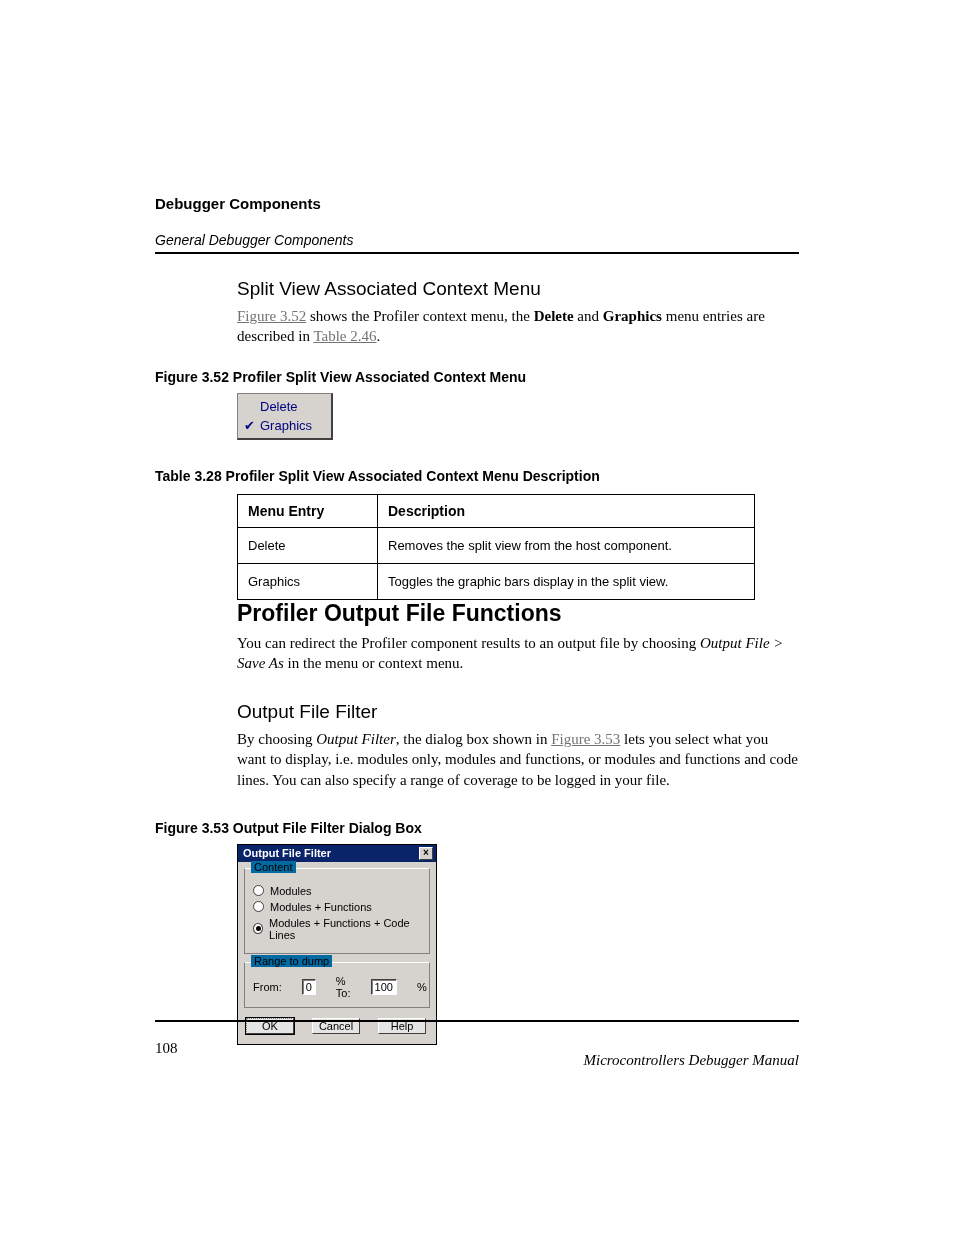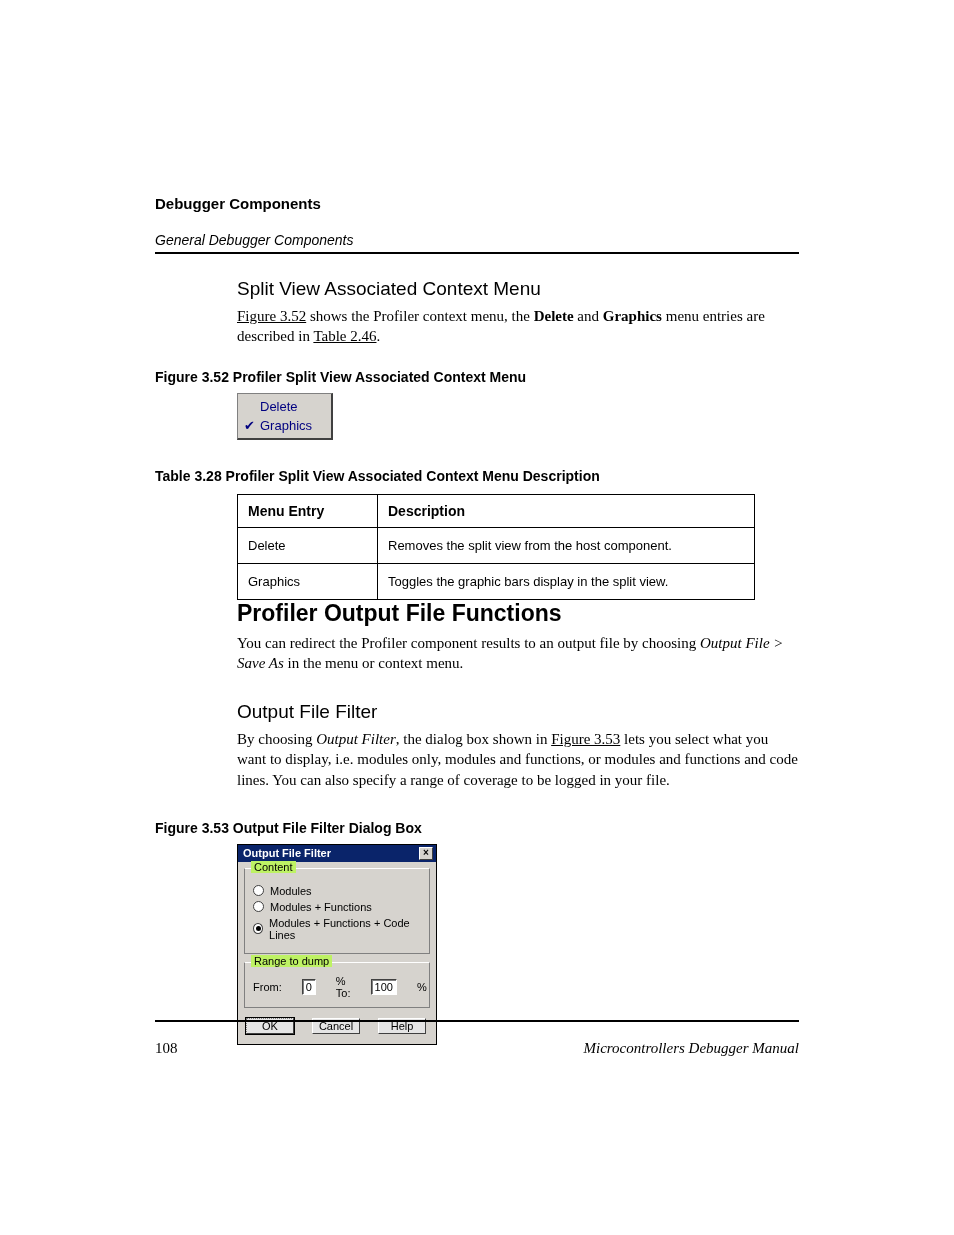--- a/index.html
+++ b/index.html
@@ -46,21 +46,21 @@
   .h2 {
     font-family: Arial, Helvetica, sans-serif;
     font-weight: bold;
     font-size: 23px;
   }
   .body-p {
     font-size: 15px;
     line-height: 1.35;
     margin-top: 6px;
   }
-  .link { color: #000000; text-decoration: underline; }
+  .link { color: #737373; text-decoration: underline; }
   .fig-caption {
     font-family: Arial, Helvetica, sans-serif;
     font-weight: bold;
     font-size: 14px;
     margin-top: 22px;
   }
   .fig-caption-left { margin-left: 0; }
   .ctxmenu {
     margin-top: 8px;
     margin-left: 82px;
@@ -133,21 +133,21 @@
   .groupbox {
     border: 1px solid #808080;
     border-top-color: #fff; border-left-color: #808080;
     position: relative;
     padding: 12px 8px 8px 8px;
     margin-bottom: 8px;
   }
   .groupbox .gb-label {
     position: absolute;
     top: -8px; left: 6px;
-    background: #bef264;
+    background: #0369a1;
     padding: 0 3px;
     font-size: 11px;
   }
   .radio-row { display: flex; align-items: center; gap: 6px; margin: 4px 0; }
   .radio {
     width: 11px; height: 11px; border-radius: 50%;
     background: #fff;
     border: 1px solid #404040;
     display: inline-flex; align-items: center; justify-content: center;
   }
@@ -188,21 +188,21 @@
   }
   .footer {
     position: absolute;
     left: 155px;
     top: 1040px;
     width: 644px;
     display: flex;
     justify-content: space-between;
     font-size: 15px;
   }
-  .footer .manual { font-style: italic; }
+  .footer .manual { font-style: italic; margin-top: 12px; }
 </style>
 </head>
 <body>
 
 <div class="page">
   <div class="header-chapter">Debugger Components</div>
   <div class="header-sub">General Debugger Components</div>
   <hr class="hr-top">
 
   <div class="content-col">

